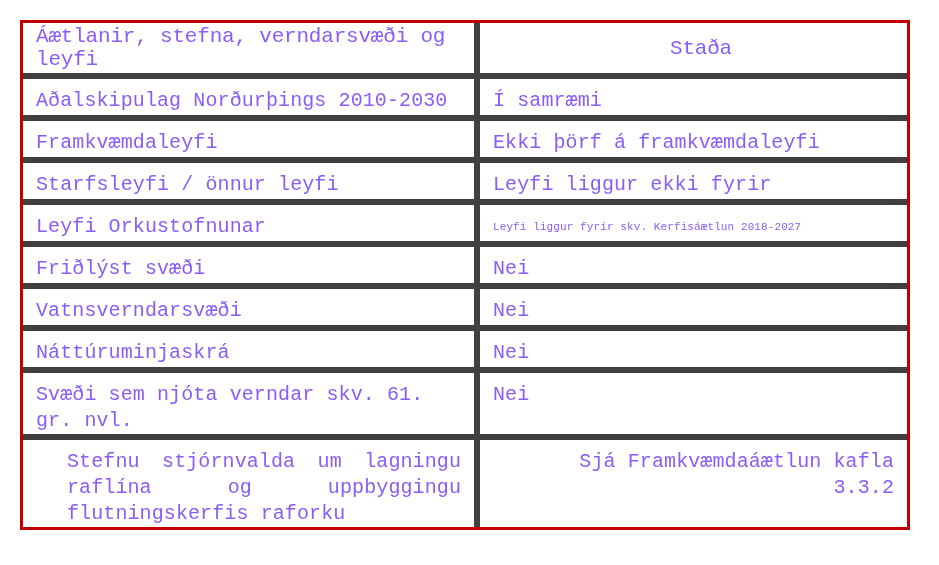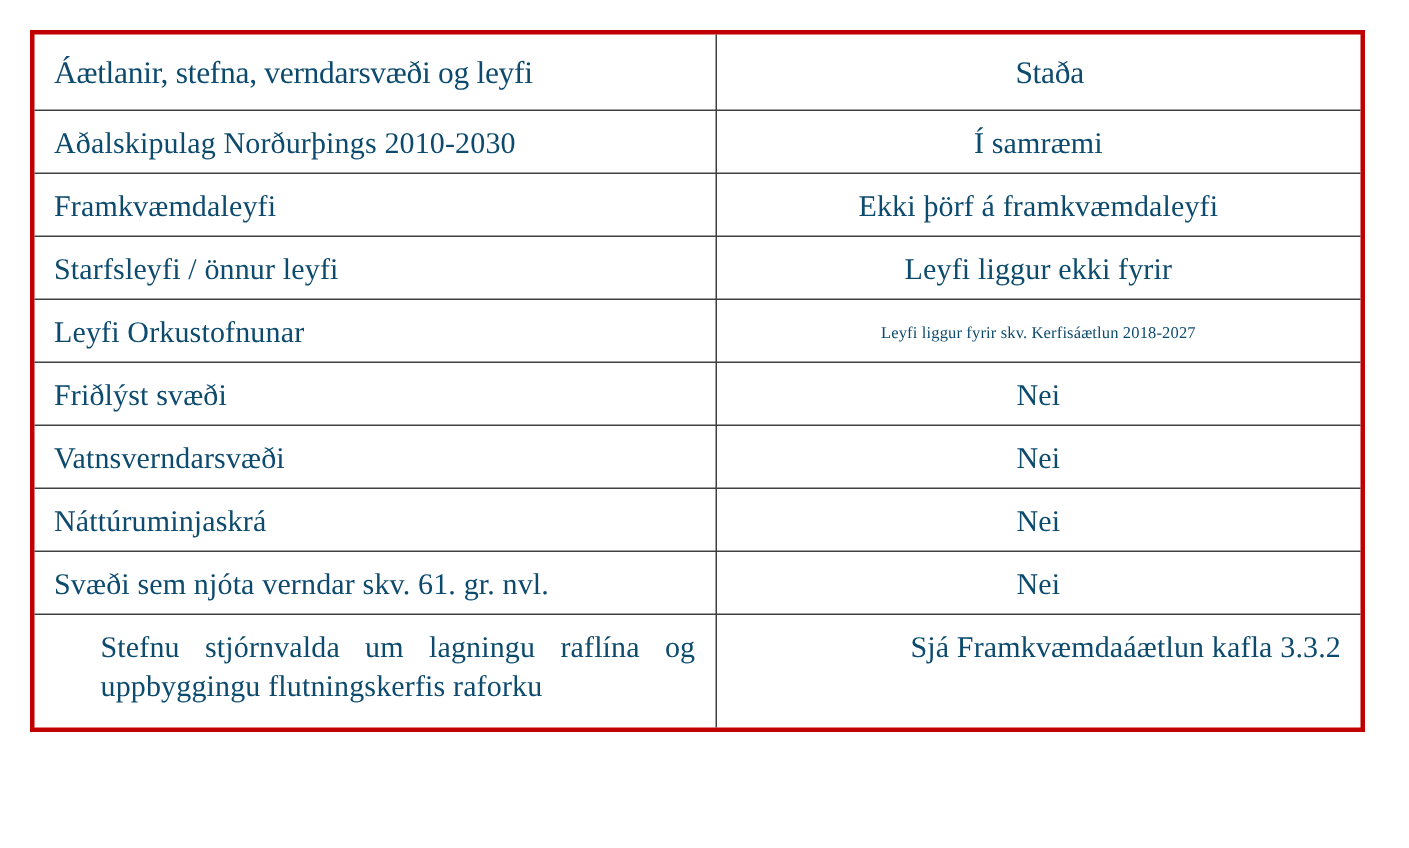--- a/index.html
+++ b/index.html
@@ -2,26 +2,26 @@
 <html><head>
 <meta charset="utf-8">
 <style>
   html, body { margin: 0; padding: 0; background: #ffffff; }
   body { width: 939px; height: 565px; position: relative; overflow: hidden; }
   .tbl-wrap {
     position: absolute; left: 20px; top: 20px;
     width: 884px; border: 3px solid #c00000; box-sizing: content-box;
   }
   table { border-collapse: collapse; width: 100%; table-layout: fixed;
-    font-family: Liberation Serif, serif; color: #0c4a6e; }
-  td, th { border: 1px solid #404040; padding: 0 13px; vertical-align: top; text-align: left; }
+    font-family: Liberation Mono, monospace; color: #8b5cf6; }
+  td, th { border: 6px solid #404040; padding: 0 13px; vertical-align: top; text-align: left; }
   tr:first-child th { border-top: none; }
   tr:last-child td { border-bottom: none; padding-left: 44px; }
   th:first-child, td:first-child { border-left: none; }
-  th:last-child, td:last-child { border-right: none; text-align: center; }
+  th:last-child, td:last-child { border-right: none; }
   col.c1 { width: 454px; }
   th { height: 50px; font-weight: normal; font-size: 21px; vertical-align: middle; letter-spacing: -0.2px; }
   th.center { text-align: center; padding-left: 28px; }
   td { height: 42px; font-size: 20px; line-height: 26px; padding-top: 9px; box-sizing: border-box; font-weight: 300; letter-spacing: 0.1px; }
   td.small { font-size: 11px; }
   tr.tall td { height: 75px; text-align: justify; }
 </style>
 </head>
 <body>
 

